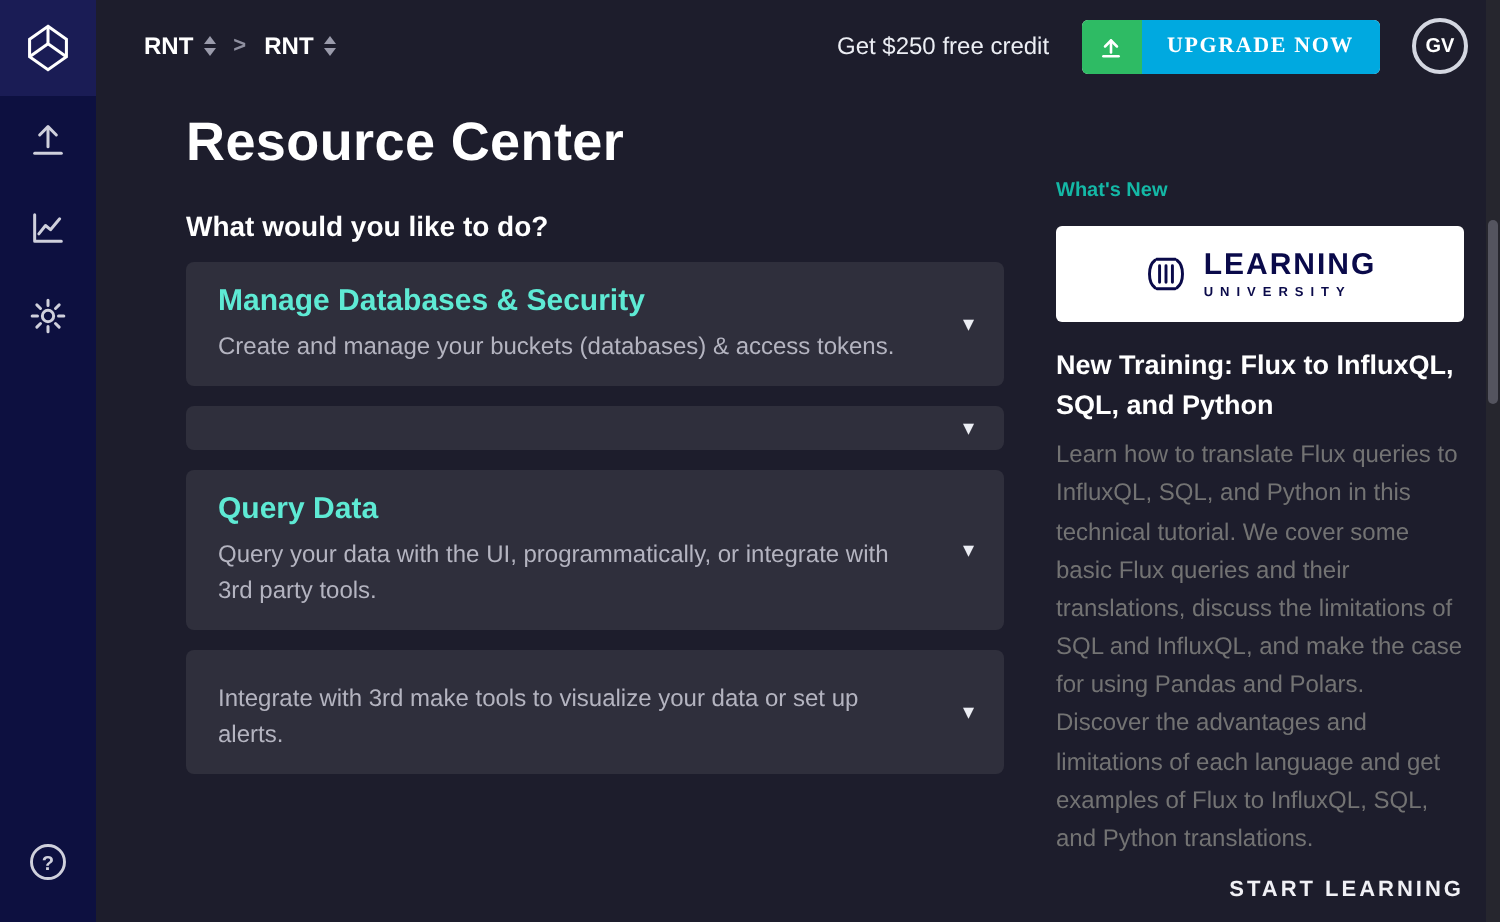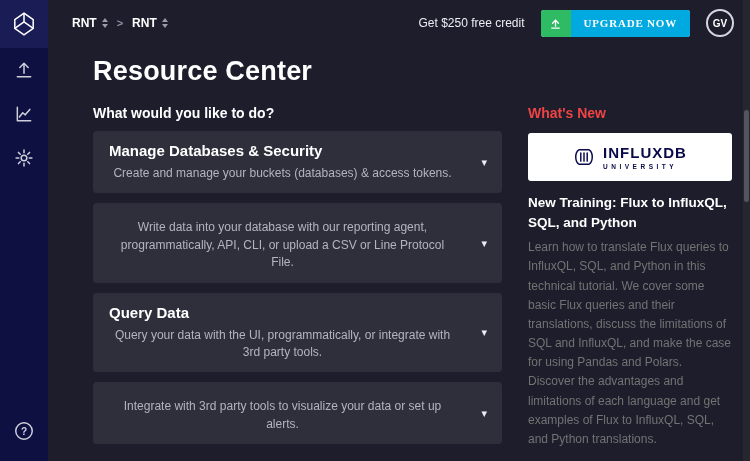--- a/index.html
+++ b/index.html
@@ -32,26 +32,26 @@
   .upgrade-text { background:#00a9e0; color:#ffffff; font-weight:bold; font-size:11px; letter-spacing:0.8px; display:flex; align-items:center; padding:0 13px; font-family:Liberation Serif, serif; }
   .avatar { width:28px; height:28px; border-radius:50%; border:2px solid #d4d7e1; color:#ffffff; font-size:10px; font-weight:bold; display:grid; place-items:center; cursor:pointer; background:transparent; }
 
   
   .content { flex:1; display:flex; padding:0 18px 0 24px; gap:26px; min-height:0; }
   .left-pane { flex:1; min-width:0;padding-left:21px; }
   .page-title { color:#ffffff; font-size:27px; font-weight:bold; margin:10px 0 18px; letter-spacing:0.2px; }
   .question { color:#ffffff; font-size:14px; font-weight:bold; margin-bottom:10px; }
 
   .card { background:#2f2f3c; border-radius:4px; padding:11px 46px 11px 16px; margin-bottom:10px; position:relative; cursor:pointer; }
-  .card-title { color:#ffffff; font-size:15px; font-weight:bold; line-height:18px; }
-  .card-desc { color:#b4b4c0; font-size:12px; margin-top:5px; line-height:1.45;text-align:center; }
+  .card-title { color:#5eead4; font-size:15px; font-weight:bold; line-height:18px; }
+  .card-desc { color:#b4b4c0; font-size:12px; margin-top:5px; line-height:1.45; }
   .card-chevron { position:absolute; right:15px; top:50%; transform:translateY(-50%); color:#eceef4; font-size:11px; }
 
   .right-pane { width:204px; flex-shrink:0; display:flex; flex-direction:column; }
-  .whats-new-heading { color:#ef4444; font-size:14px; font-weight:bold; margin:59px 0 12px; }
+  .whats-new-heading { color:#14b8a6; font-size:10px; font-weight:bold; margin:44px 0 12px; }
   .uni-card { background:#ffffff; border-radius:3px; height:48px; display:flex; align-items:center; justify-content:center; gap:8px; cursor:pointer; flex-shrink:0; }
   .uni-text { display:flex; flex-direction:column; color:#0a0a4a; }
   .uni-title { font-size:15px; font-weight:bold; letter-spacing:1px; line-height:1; }
   .uni-sub { font-size:6.5px; font-weight:bold; letter-spacing:3.5px; margin-top:3px; }
   .article-title { color:#ffffff; font-size:13.5px; font-weight:bold; margin:12px 0 6px; line-height:1.45; }
   .article-body { color:#737373; font-size:12px; line-height:1.6; }
   .cta { margin-top:10px; text-align:right; color:#f0f0f5; font-size:11px; font-weight:bold; letter-spacing:1.5px; cursor:pointer; }
 
   
   .scrollbar-track { position:absolute; right:0; top:0; width:7px; height:461px; background:#26262e; }
@@ -142,47 +142,46 @@
         <h1 class="page-title">Resource Center</h1>
         <div class="question">What would you like to do?</div>
 
         <div class="card">
           <div class="card-title">Manage Databases &amp; Security</div>
           <div class="card-desc">Create and manage your buckets (databases) &amp; access tokens.</div>
           <span class="card-chevron">▾</span>
         </div>
 
         <div class="card">
-          <div class="card-desc">Write data into your database with our reporting agent, programmatically, API, CLI, or upload a CSV or Line Protocol File.</div>
           <span class="card-chevron">▾</span>
         </div>
 
         <div class="card">
           <div class="card-title">Query Data</div>
           <div class="card-desc">Query your data with the UI, programmatically, or integrate with 3rd party tools.</div>
           <span class="card-chevron">▾</span>
         </div>
 
         <div class="card">
-          <div class="card-desc">Integrate with 3rd party tools to visualize your data or set up alerts.</div>
+          <div class="card-desc">Integrate with 3rd make tools to visualize your data or set up alerts.</div>
           <span class="card-chevron">▾</span>
         </div>
       </section>
 
       <aside class="right-pane">
         <div class="whats-new-heading">What's New</div>
 
         <div class="uni-card">
           <svg width="22" height="22" viewBox="0 0 24 24" fill="none" stroke="#0a0a4a" stroke-width="1.6" stroke-linecap="round">
             <path d="M7 4h10M7 20h10"></path>
             <path d="M8.5 7.5v9M12 7.5v9M15.5 7.5v9"></path>
             <path d="M6 4.5C4 6 3 8.8 3 12s1 6 3 7.5M18 4.5c2 1.5 3 4.3 3 7.5s-1 6-3 7.5"></path>
           </svg>
           <span class="uni-text">
-            <span class="uni-title">INFLUXDB</span>
+            <span class="uni-title">LEARNING</span>
             <span class="uni-sub">UNIVERSITY</span>
           </span>
         </div>
 
         <div class="article-title">New Training: Flux to InfluxQL, SQL, and Python</div>
         <p class="article-body">Learn how to translate Flux queries to InfluxQL, SQL, and Python in this technical tutorial. We cover some basic Flux queries and their translations, discuss the limitations of SQL and InfluxQL, and make the case for using Pandas and Polars. Discover the advantages and limitations of each language and get examples of Flux to InfluxQL, SQL, and Python translations.</p>
         <div class="cta">START LEARNING</div>
       </aside>
 
     </div>

